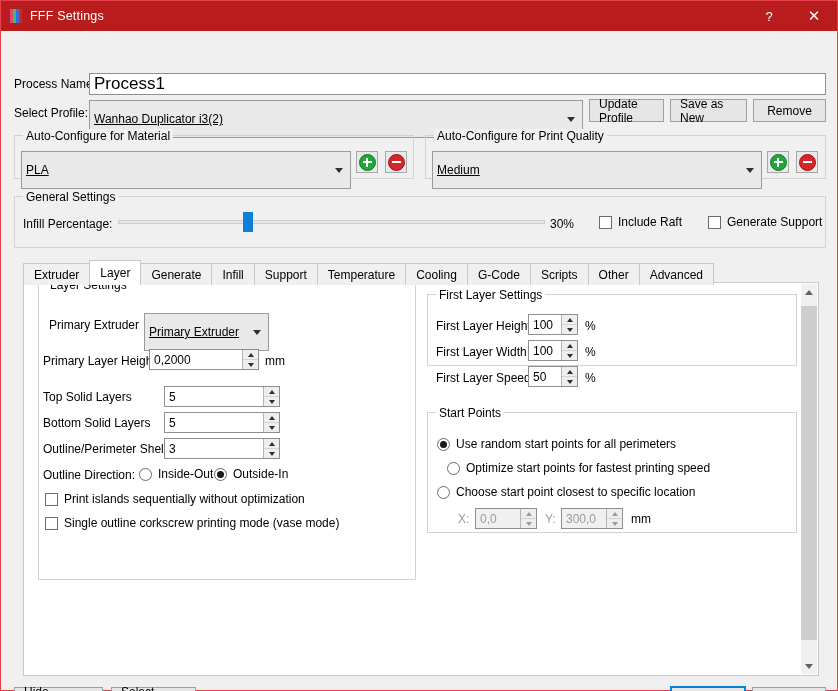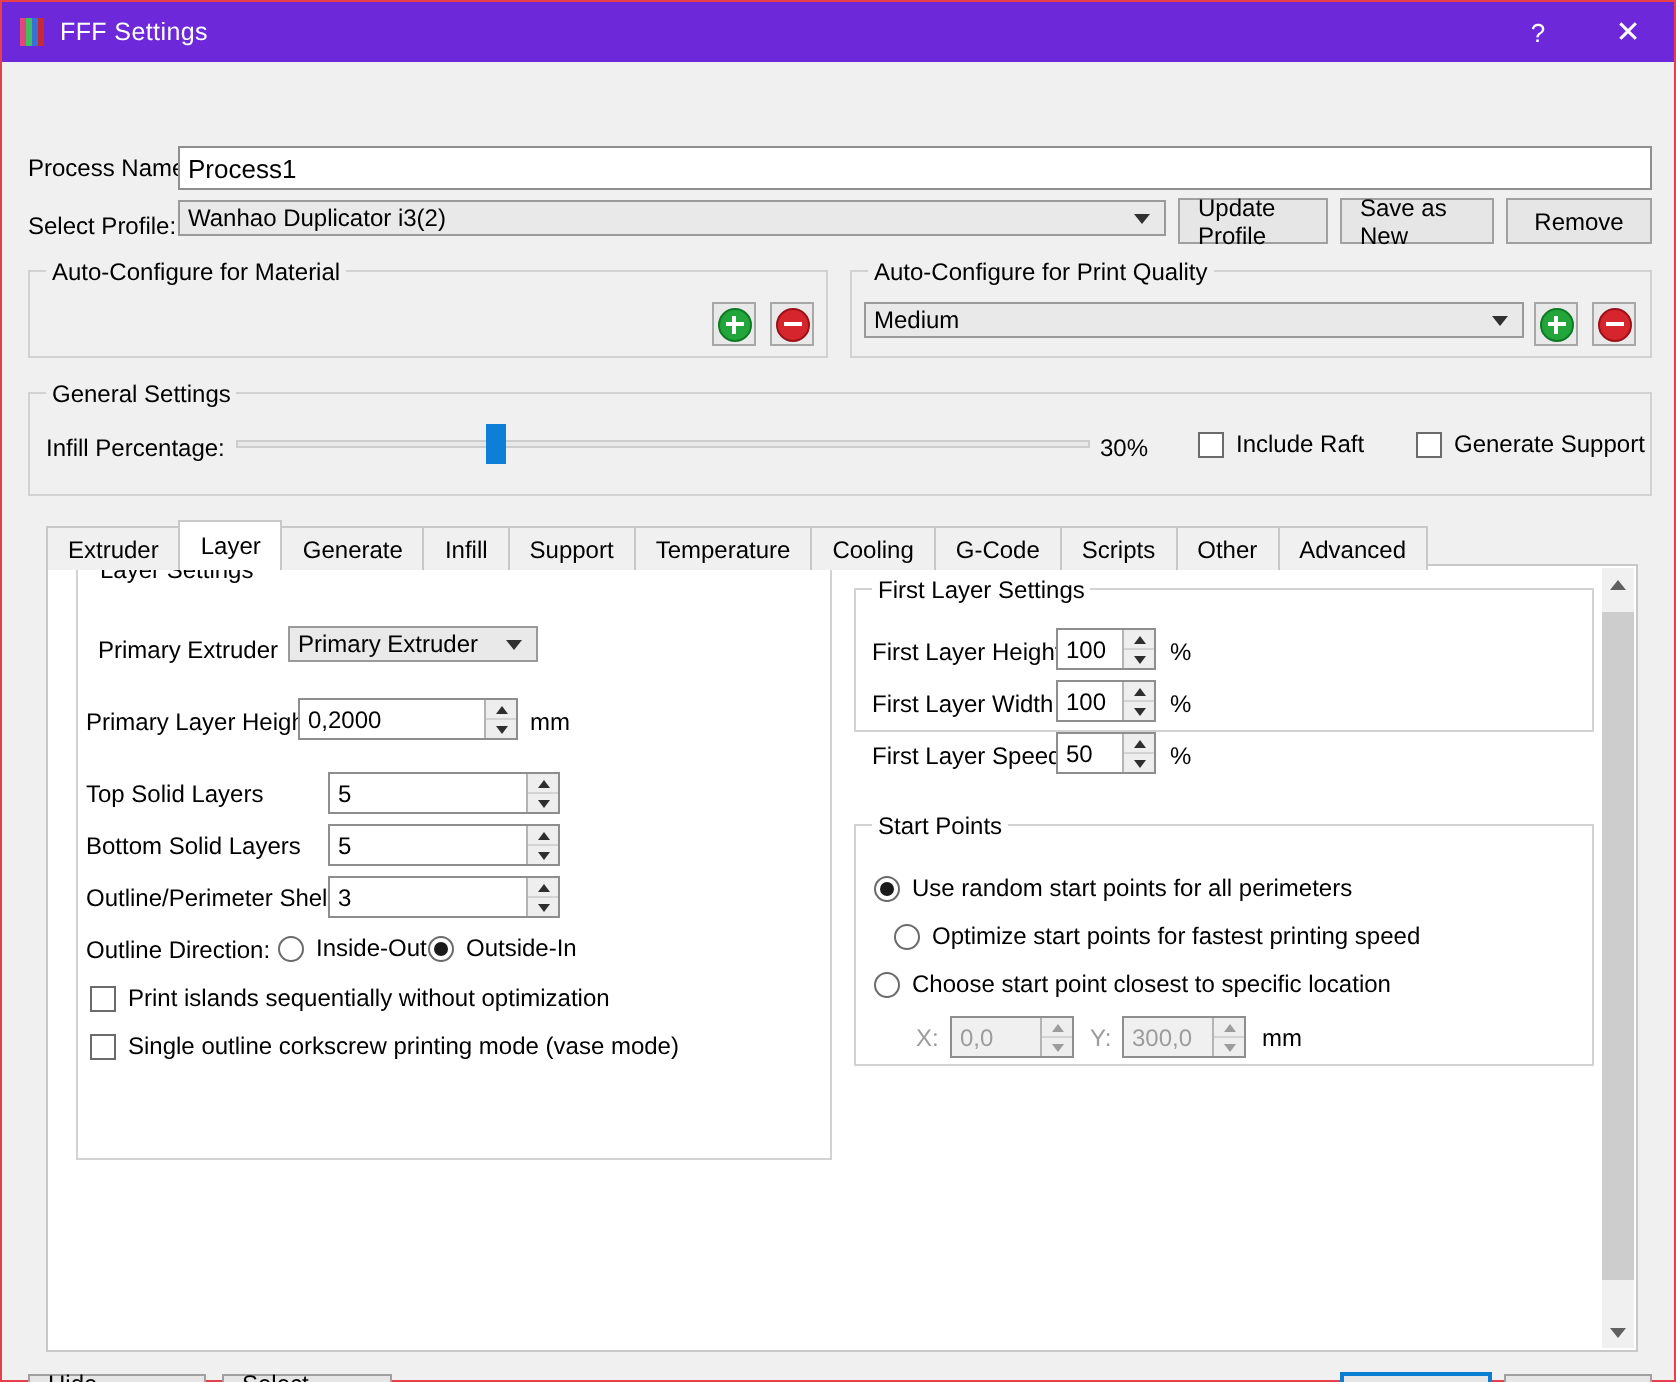--- a/index.html
+++ b/index.html
@@ -26,21 +26,21 @@
     border: 1px solid #e8404a;
     background: #f0f0f0;
     display: flex;
     flex-direction: column;
   }
 
   
   .titlebar {
     height: 30px;
     min-height: 30px;
-    background: #6d28d9;
+    background: #b91c1c;
     display: flex;
     align-items: center;
     position: relative;
     color: #ffffff;
   }
   .title-icon {
     width: 12px;
     height: 14px;
     margin-left: 9px;
     margin-right: 8px;
@@ -82,36 +82,37 @@
 
   
   .lbl { font-size: 12px; color: #000; white-space: nowrap; }
 
   .txtfield {
     box-sizing: border-box;
     border: 1px solid #8e8e8e;
     background: #ffffff;
     height: 22px;
     font-family: "Liberation Sans", sans-serif;
-    font-size: 13px;
+    font-size: 17px;
     color: #000;
     padding: 0 4px;
     display: flex;
     align-items: center;
   }
   .combo {
     box-sizing: border-box;
     border: 1px solid #9a9a9a;
     background: #e9e9e9;
-    height: 18px;
+    height: 38px;
     font-size: 12px;
     display: flex;
     align-items: center;
     padding: 0 4px;
     position: relative;
+    text-decoration: underline;
   }
   .combo .arrow {
     position: absolute;
     right: 7px;
     top: 50%;
     margin-top: -2px;
     width: 0; height: 0;
     border-left: 4.5px solid transparent;
     border-right: 4.5px solid transparent;
     border-top: 5px solid #303030;
@@ -371,20 +372,24 @@
     <div class="abs combo" style="left:88px; top:69px; width:494px;">
       <span>Wanhao Duplicator i3(2)</span>
       <span class="arrow"></span>
     </div>
     <div class="abs btn" style="left:588px; top:68px; width:75px;">Update Profile</div>
     <div class="abs btn" style="left:669px; top:68px; width:77px;">Save as New</div>
     <div class="abs btn" style="left:752px; top:68px; width:73px;">Remove</div>
 
     <div class="group" style="left:13px; top:104px; width:400px; height:44px;">
       <span class="gtitle">Auto-Configure for Material</span>
+    </div>
+    <div class="abs combo" style="left:20px; top:120px; width:330px;">
+      <span>PLA</span>
+      <span class="arrow"></span>
     </div>
     <div class="abs iconbtn" style="left:355px; top:120px;">
       <span class="circ green">
           <i class="hbar"></i>
           <i class="vbar"></i>
         </span>
     </div>
     <div class="abs iconbtn" style="left:384px; top:120px;">
       <span class="circ red">
           <i class="hbar"></i>

